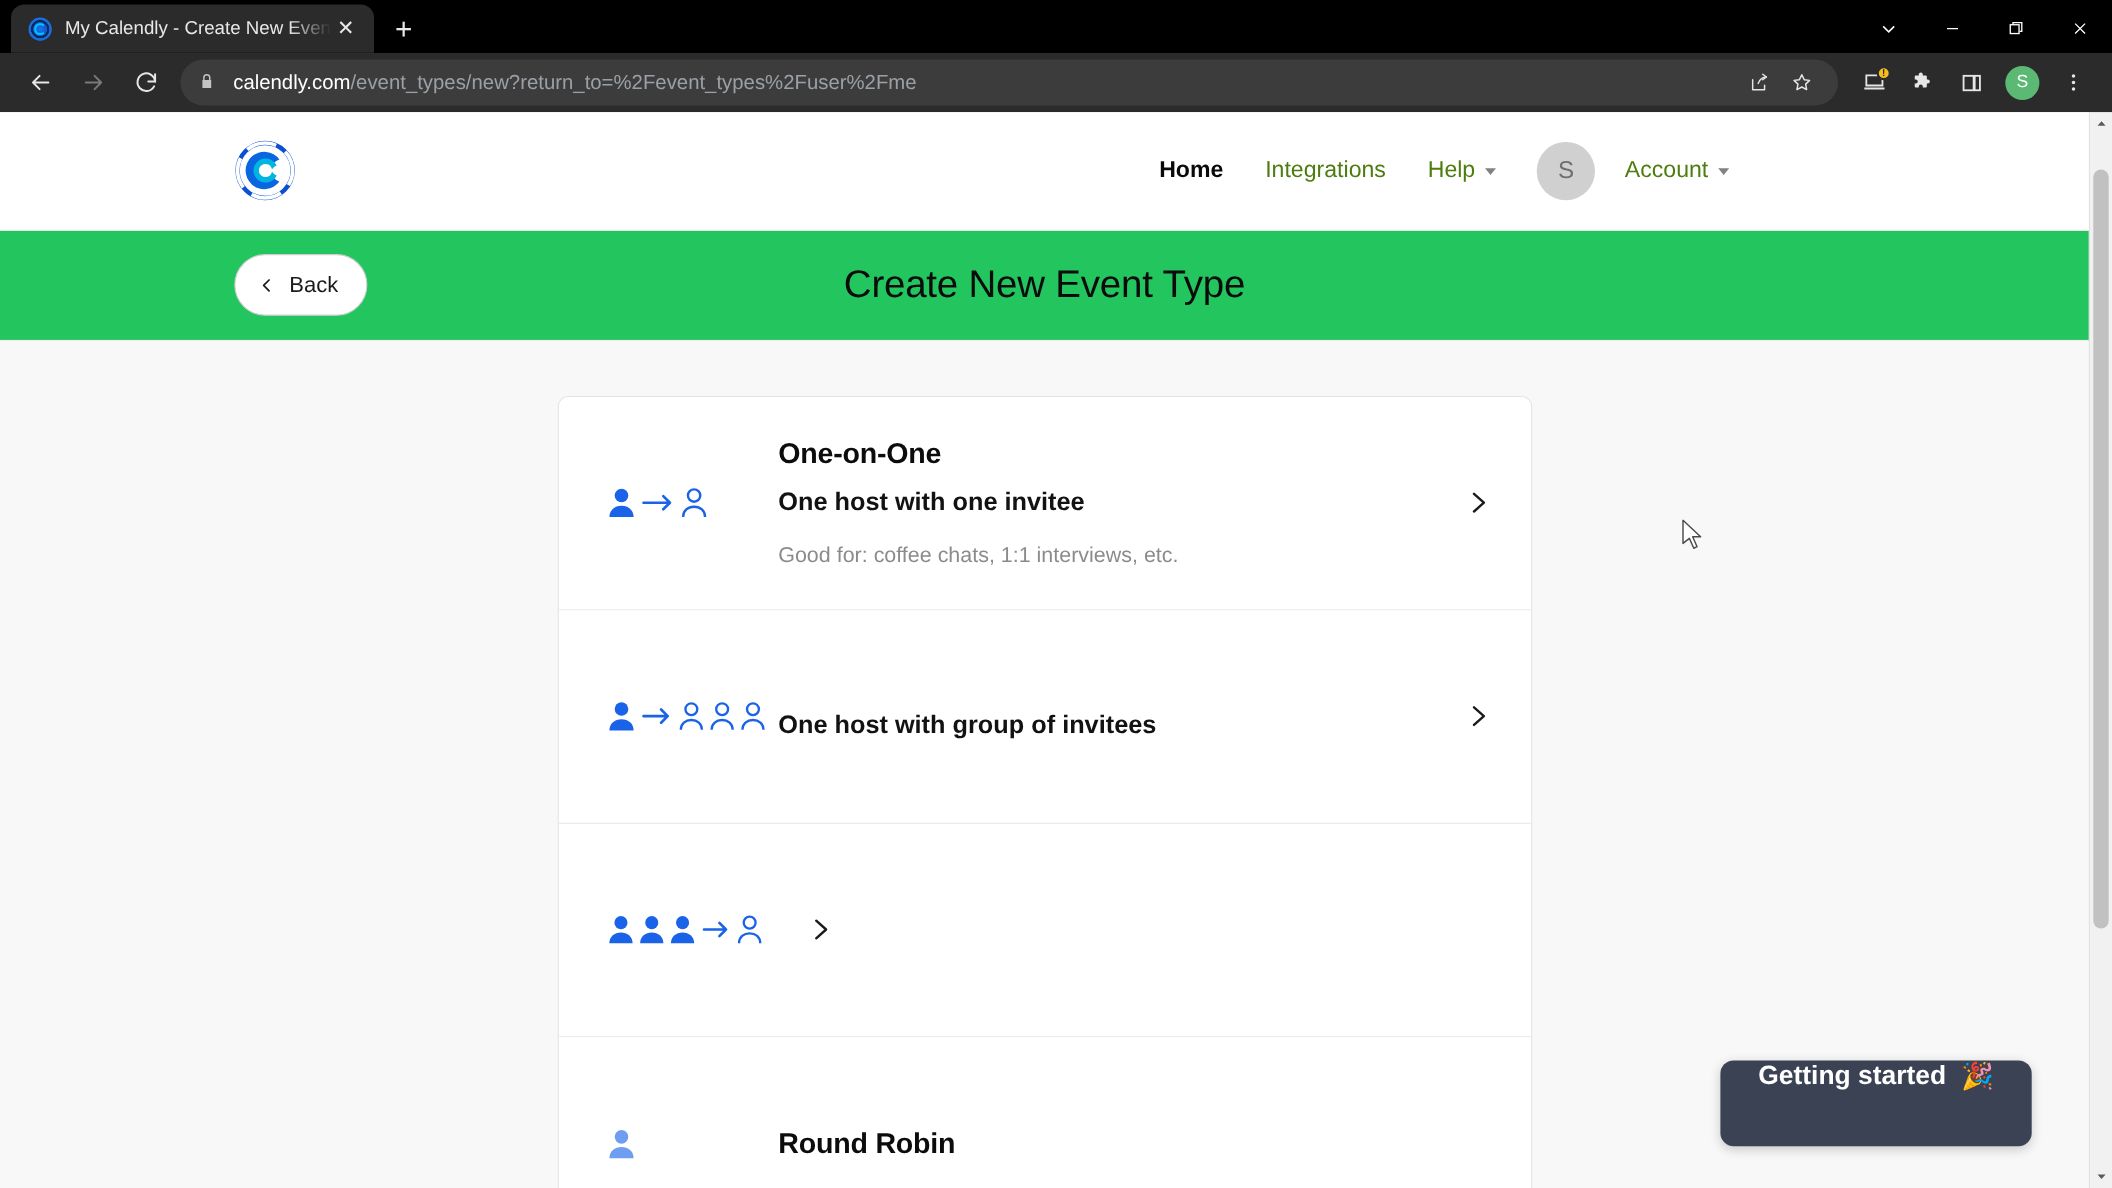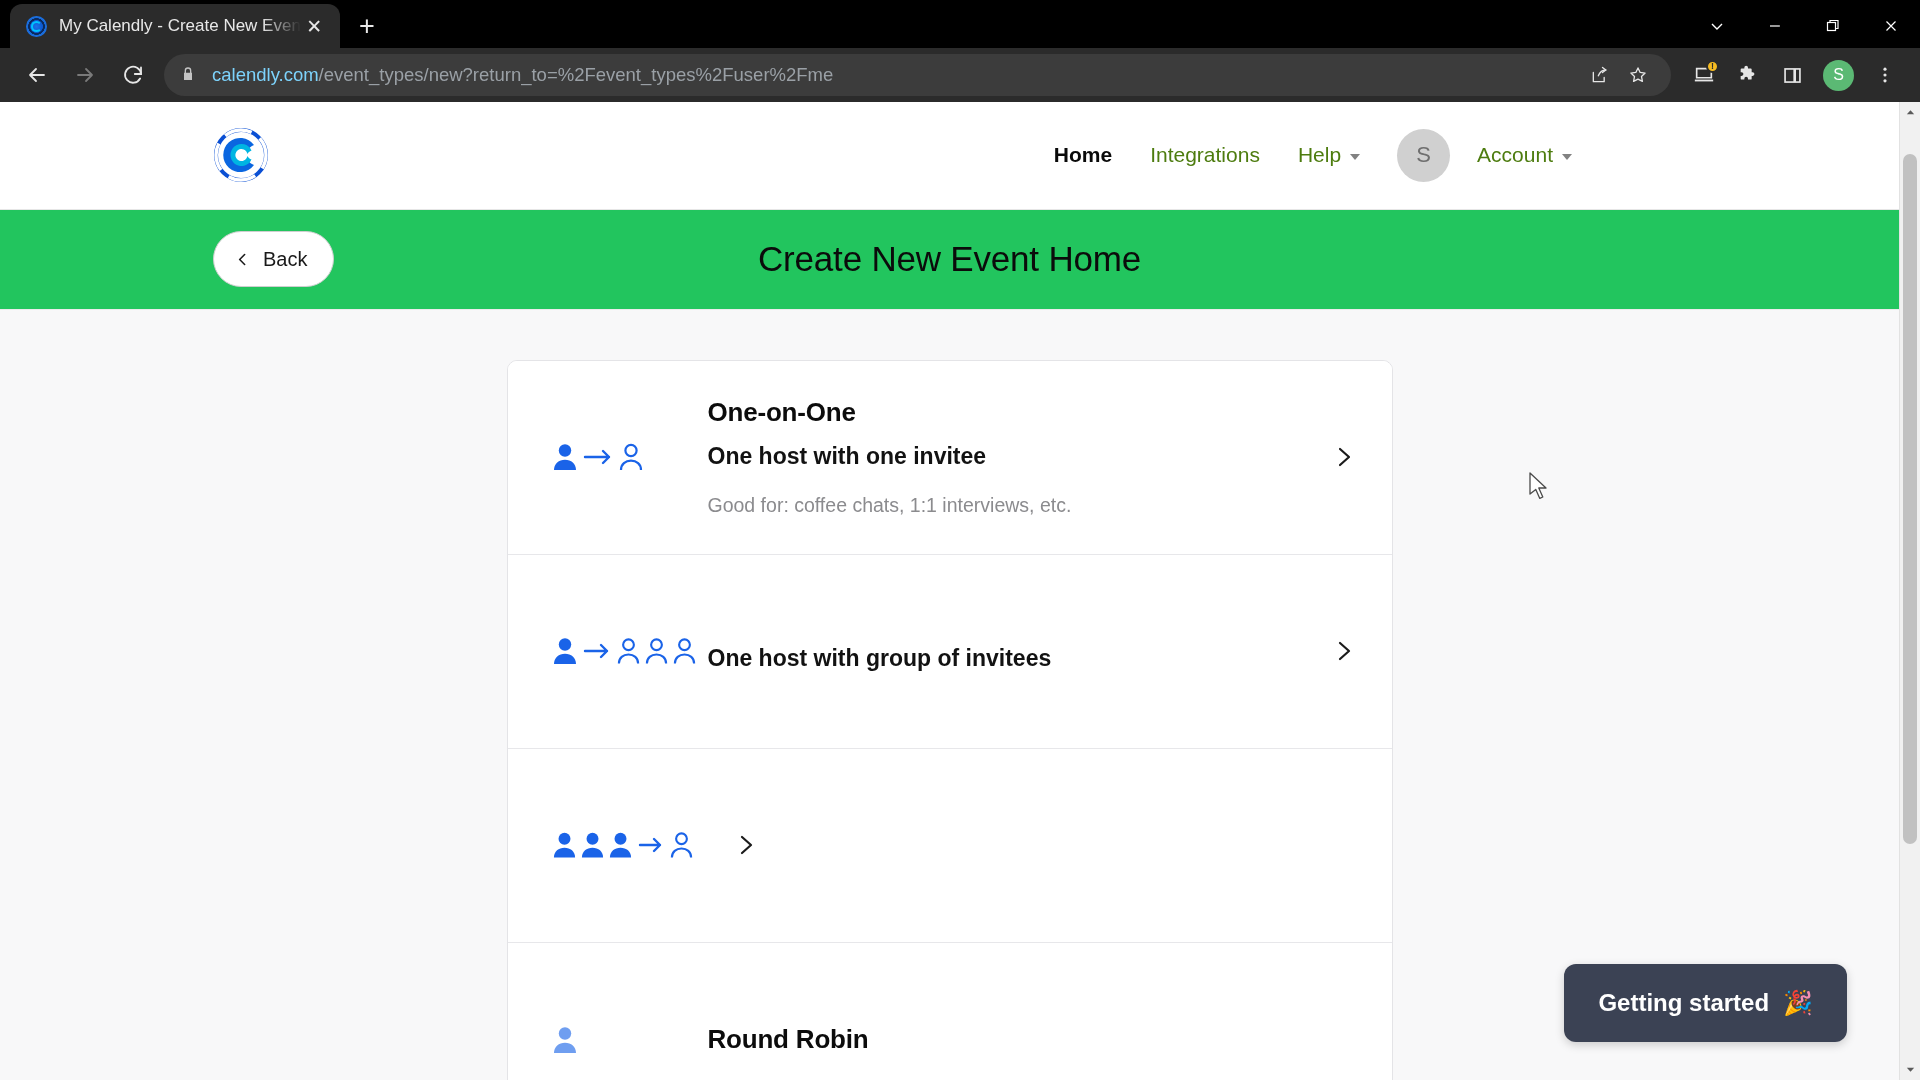--- a/index.html
+++ b/index.html
@@ -57,21 +57,21 @@
   }
   .navbtn { width: 46px; height: 46px; display:flex; align-items:center; justify-content:center; color:#e6e6e6; flex:0 0 46px;}
   .navbtn.disabled { color: #7a7a7a; }
   .omnibox {
     flex: 1 1 auto; height: 42px; background: #3c3c3c; border-radius: 21px;
     display: flex; align-items: center; padding: 0 16px; margin: 0 10px 0 6px;
     min-width: 0;
   }
   .lock { width: 18px; height: 18px; flex:0 0 18px; margin-right: 14px; color: #c4c4c4;}
   .url { font-size: 18.5px; color: #9aa0a6; white-space: nowrap; overflow: hidden; text-overflow: ellipsis; }
-  .url .host { color: #7dd3fc; }
+  .url .host { color: #ffffff; }
   .omni-actions { display:flex; align-items:center; gap: 4px; margin-left:auto; }
   .omni-icon { width: 34px; height: 34px; display:flex; align-items:center; justify-content:center; color:#e6e6e6;}
   .tb-icon { width: 42px; height: 46px; display:flex; align-items:center; justify-content:center; color:#e6e6e6; position:relative; flex:0 0 42px;}
   .badge-dot {
     position:absolute; top: 8px; right: 6px; width: 13px; height: 13px; border-radius:50%;
     background: #f5bb21; border: 2px solid #2b2b2b;
     display:flex; align-items:center; justify-content:center;
     color:#2b2b2b; font-size: 9px; font-weight: 700; line-height:1;
   }
   .avatar-profile {
@@ -155,21 +155,21 @@
   .sb-thumb {
     position:absolute; left: 3px; right: 3px; top: 52px; height: 690px;
     background:#c1c1c1; border-radius: 8px;
   }
 
   
   .getting-started {
     position: absolute; right: 52px; bottom: 38px;
     background: #3b4254; color:#ffffff;
     border-radius: 12px; padding: 0 34px;
-    height: 78px; display:flex; align-items:center; gap: 14px;
+    height: 78px; display:flex; gap: 14px;
     font-size: 24px; font-weight: 700;
     box-shadow: 0 3px 10px rgba(0,0,0,.18);
   }
 
   .cursor { position:absolute; left: 1528px; top: 370px; width: 22px; height: 28px; pointer-events:none; }
 </style>
 </head>
 <body>
 
 <div class="browser">
@@ -297,21 +297,21 @@
         </div>
       </div>
 
       <div class="title-bar">
         <div class="back-btn">
           <svg width="17" height="17" viewBox="0 0 24 24" fill="none" stroke="currentColor" stroke-width="2.2" stroke-linecap="round" stroke-linejoin="round">
               <path d="M15 5l-7 7 7 7"></path>
             </svg>
           <span>Back</span>
         </div>
-        <div class="page-title">Create New Event Home</div>
+        <div class="page-title">Create New Event Type</div>
       </div>
 
       <div class="content">
         <div class="card-stack">
 
           <div class="card">
             <div class="card-icon">
               <span class="people">
                 <svg width="26" height="30" viewBox="0 0 26 30">
                     <circle cx="13" cy="8.5" r="6.2" fill="#1a63e8"></circle>

